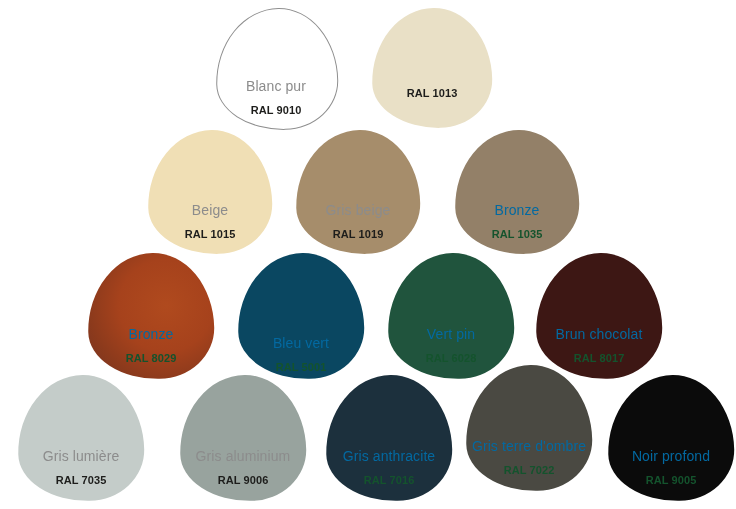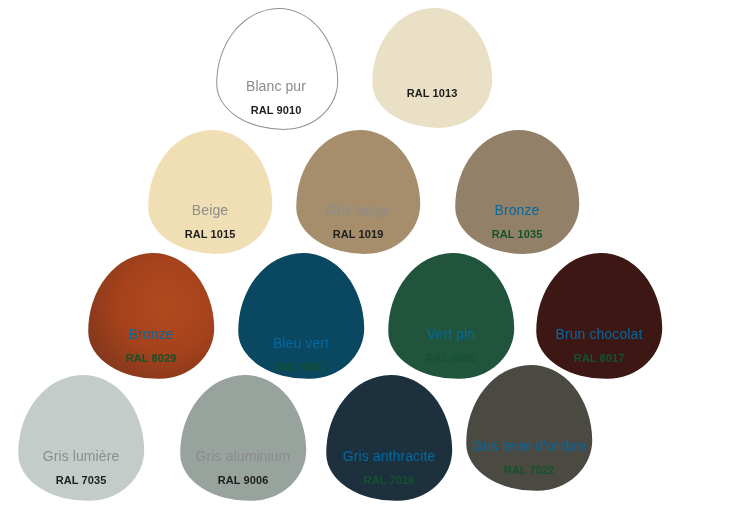--- a/index.html
+++ b/index.html
@@ -164,14 +164,21 @@
           <span class="swatch-code">RAL 7016</span>
         </div>
       </div>
       <div class="swatch tone-light" style="left: 466px; top: 365px; width: 126px; height: 126px;">
         <div class="swatch-shape" style="background: rgb(74, 73, 66);"></div>
         <div class="swatch-label" style="top: 73px;">
           <span class="swatch-name">Gris terre d'ombre</span>
           <span class="swatch-code">RAL 7022</span>
         </div>
       </div>
+      <div class="swatch tone-light" style="left: 608px; top: 375px; width: 126px; height: 126px;">
+        <div class="swatch-shape" style="background: rgb(11, 11, 11);"></div>
+        <div class="swatch-label" style="top: 73px;">
+          <span class="swatch-name">Noir profond</span>
+          <span class="swatch-code">RAL 9005</span>
+        </div>
+      </div>
     </div>
   </div>
 
 </body></html>

